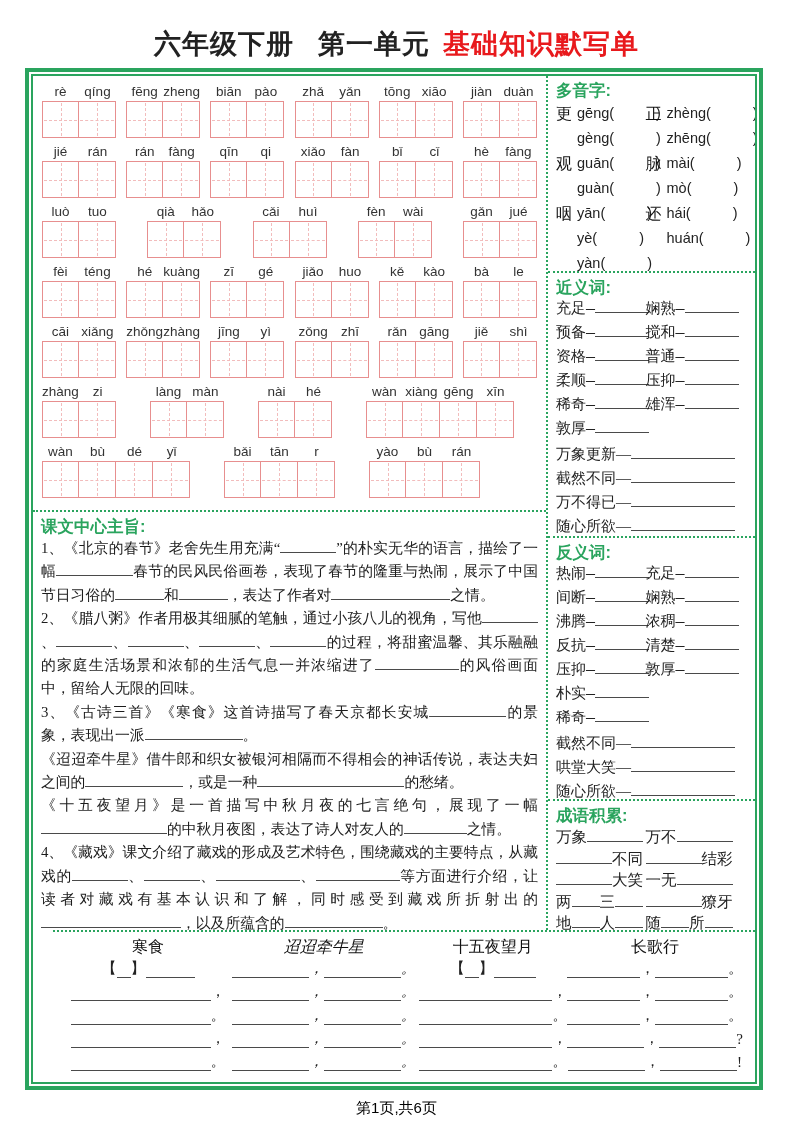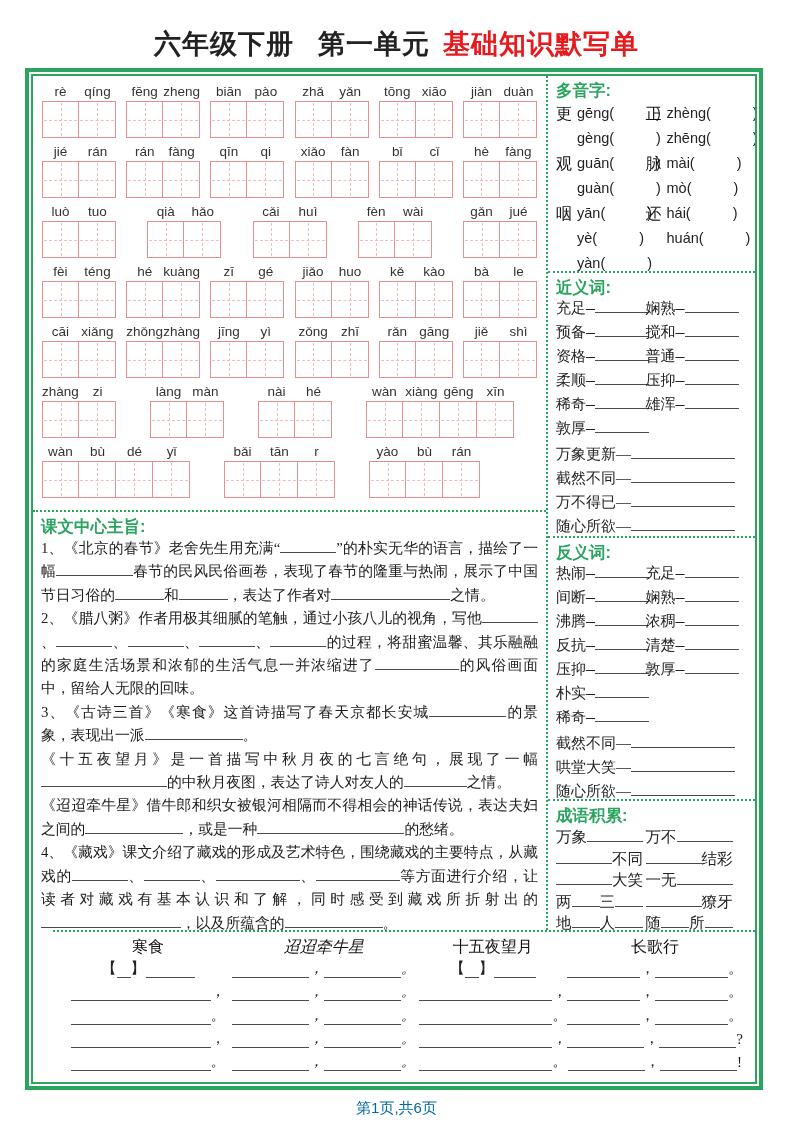--- a/index.html
+++ b/index.html
@@ -74,21 +74,21 @@
   .poem-col:nth-child(1){flex:0 0 24%;}
   .poem-col:nth-child(2){flex:0 0 28%;font-style:italic;}
   .poem-col:nth-child(3){flex:0 0 22%;}
   .poem-col:nth-child(4){flex:0 0 26%;}
   .poem-title{text-align:center;font-family:"Liberation Serif","DejaVu Serif",serif;
               font-size:16px;line-height:22px;color:#111;}
   .poem-line{flex:1;display:flex;align-items:flex-end;justify-content:center;
              font-family:"Liberation Serif","DejaVu Serif",serif;font-size:15px;
              white-space:nowrap;padding-bottom:3px;}
   
-  .footer{position:absolute;bottom:4px;left:0;width:100%;text-align:center;font-size:15px;color:#0369a1;}
+  .footer{position:absolute;bottom:4px;left:0;width:100%;text-align:center;font-size:15px;color:#000000;}
 </style>
 </head>
 <body>
 
 <div class="page">
 
   <div class="title">
     <span class="t-grade">六年级下册</span><span class="t-unit">第一单元</span><span class="t-red">基础知识默写单</span>
   </div>
 
@@ -484,22 +484,22 @@
                   </div>
                 </div>
               </div>
             </div>
           <div class="zhuzhi-section">
             <span class="sec-head">课文中心主旨:</span>
             <div id="zhuzhi-body">
                 <p class="zz">1、《北京的春节》老舍先生用充满“<span class="bl" style="width: 56px;"></span>”的朴实无华的语言，描绘了一幅<span class="bl" style="width: 77px;"></span>春节的民风民俗画卷，表现了春节的隆重与热闹，展示了中国节日习俗的<span class="bl" style="width: 49px;"></span>和<span class="bl" style="width: 49px;"></span>，表达了作者对<span class="bl" style="width: 119px;"></span>之情。</p>
                 <p class="zz">2、《腊八粥》作者用极其细腻的笔触，通过小孩八儿的视角，写他<span class="bl" style="width: 56px;"></span>、<span class="bl" style="width: 56px;"></span>、<span class="bl" style="width: 56px;"></span>、<span class="bl" style="width: 56px;"></span>、<span class="bl" style="width: 56px;"></span>的过程，将甜蜜温馨、其乐融融的家庭生活场景和浓郁的生活气息一并浓缩进了<span class="bl" style="width: 84px;"></span>的风俗画面中，留给人无限的回味。</p>
                 <p class="zz">3、《古诗三首》《寒食》这首诗描写了春天京都长安城<span class="bl" style="width: 77px;"></span>的景象，表现出一派<span class="bl" style="width: 98px;"></span>。</p>
+                <p class="zz">《迢迢牵牛星》借牛郎和织女被银河相隔而不得相会的神话传说，表达夫妇之间的<span class="bl" style="width: 98px;"></span>，或是一种<span class="bl" style="width: 147px;"></span>的愁绪。</p>
                 <p class="zz">《十五夜望月》是一首描写中秋月夜的七言绝句，展现了一幅<span class="bl" style="width: 126px;"></span>的中秋月夜图，表达了诗人对友人的<span class="bl" style="width: 63px;"></span>之情。</p>
-                <p class="zz">《迢迢牵牛星》借牛郎和织女被银河相隔而不得相会的神话传说，表达夫妇之间的<span class="bl" style="width: 98px;"></span>，或是一种<span class="bl" style="width: 147px;"></span>的愁绪。</p>
                 <p class="zz">4、《藏戏》课文介绍了藏戏的形成及艺术特色，围绕藏戏的主要特点，从藏戏的<span class="bl" style="width: 56px;"></span>、<span class="bl" style="width: 56px;"></span>、<span class="bl" style="width: 84px;"></span>、<span class="bl" style="width: 84px;"></span>等方面进行介绍，让读者对藏戏有基本认识和了解，同时感受到藏戏所折射出的<span class="bl" style="width: 140px;"></span>，以及所蕴含的<span class="bl" style="width: 98px;"></span>。</p>
               </div>
           </div>
         </div>
 
         <div class="right">
           <div class="r-sec sec-duoyin">
             <div class="sec-head">多音字:</div>
             <div id="duoyin-body">
                 <div class="dy-row">

